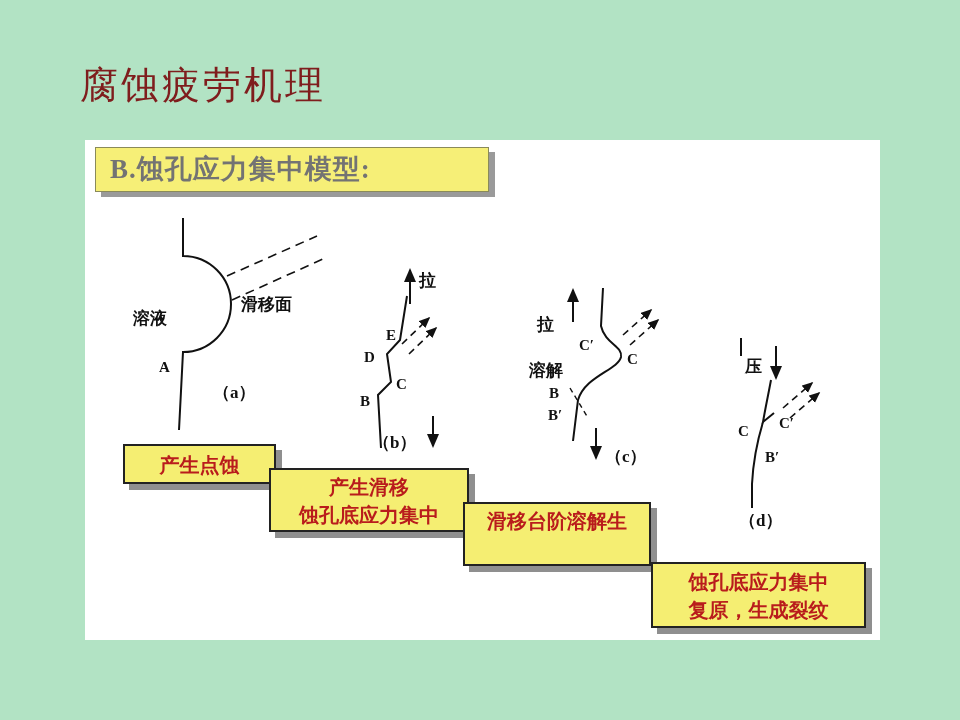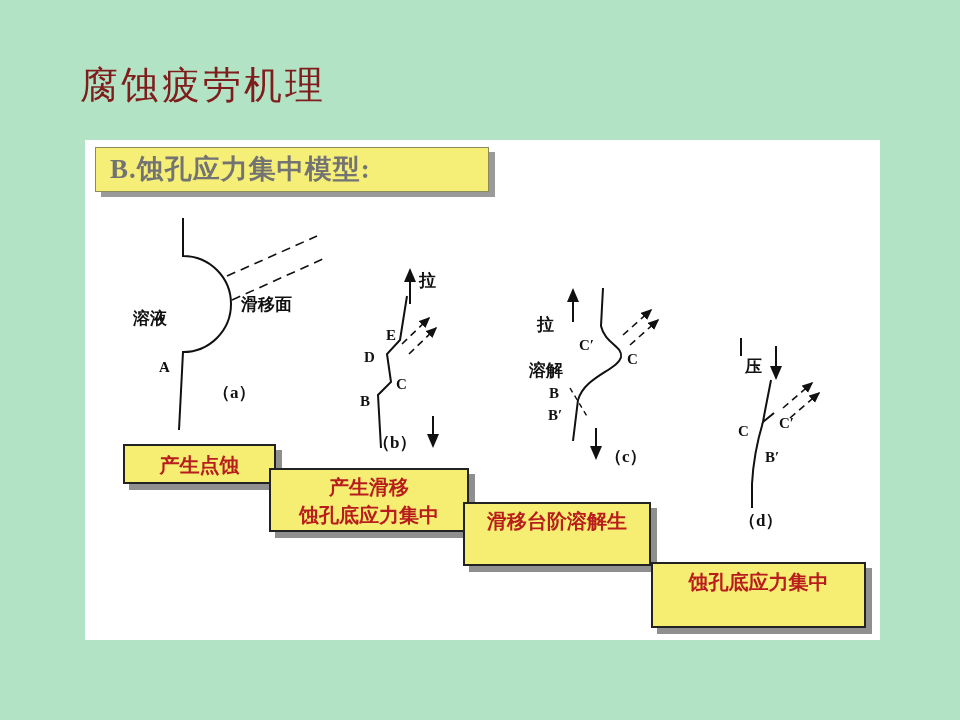--- a/index.html
+++ b/index.html
@@ -112,16 +112,17 @@
     </div>
     <div id="cap2" class="cap">
       <div class="ln">产生滑移</div>
       <div class="ln">蚀孔底应力集中</div>
     </div>
     <div id="cap3" class="cap">
       <div class="ln">滑移台阶溶解生</div>
     </div>
     <div id="cap4" class="cap">
       <div class="ln">蚀孔底应力集中</div>
+      <div class="ln">复原，生成裂纹</div>
     </div>
 
   </div>
 </div>
 
 </body></html>

